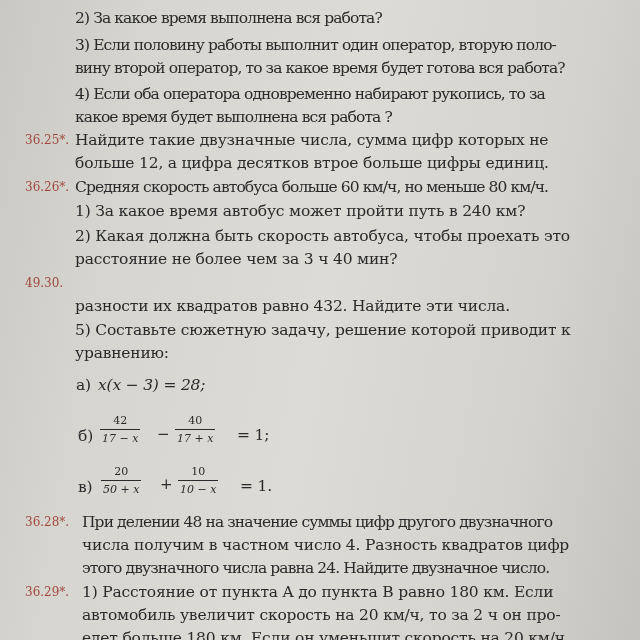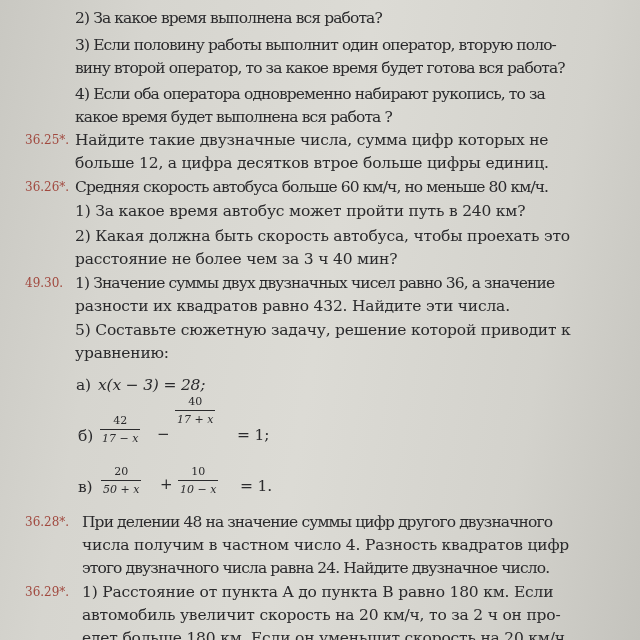--- a/index.html
+++ b/index.html
@@ -54,36 +54,35 @@
   <div class="line" style="left:75px; top:130px;">Найдите такие двузначные числа, сумма цифр которых не</div>
   <div class="line" style="left:75px; top:153px;">больше 12, а цифра десятков втрое больше цифры единиц.</div>
 
   <div class="num" style="top:177px;">36.26*.</div>
   <div class="line tight" style="left:75px; top:177px;">Средняя скорость автобуса больше 60 км/ч, но меньше 80 км/ч.</div>
   <div class="line" style="left:75px; top:201px;">1) За какое время автобус может пройти путь в 240 км?</div>
   <div class="line" style="left:75px; top:226px;">2) Какая должна быть скорость автобуса, чтобы проехать это</div>
   <div class="line" style="left:75px; top:249px;">расстояние не более чем за 3 ч 40 мин?</div>
 
   <div class="num" style="top:273px;">49.30.</div>
-  <div class="line tight" style="left:75px; top:273px;">1) Значение суммы двух двузначных чисел равно 36, а значение</div>
   <div class="line" style="left:75px; top:296px;">разности их квадратов равно 432. Найдите эти числа.</div>
   <div class="line" style="left:75px; top:320px;">5) Составьте сюжетную задачу, решение которой приводит к</div>
   <div class="line" style="left:75px; top:343px;">уравнению:</div>
 
   <div class="line" style="left:76px; top:375px;">а)</div>
   <div class="line it" style="left:98px; top:375px;">x(x − 3) = 28;</div>
 
   <div class="line" style="left:78px; top:426px;">б)</div>
   <div class="frac" style="left:100px; top:413px;">
     <span class="n">42</span>
     <span class="bar"></span>
     <span class="d it">17 − x</span>
   </div>
   <div class="op" style="left:157px; top:425px;">−</div>
-  <div class="frac" style="left:175px; top:394px;align-items:center;">
+  <div class="frac" style="left:175px; top:413px;align-items:center;">
     <span class="n">40</span>
     <span class="bar"></span>
     <span class="d it">17 + x</span>
   </div>
   <div class="line" style="left:237px; top:425px;">= 1;</div>
 
   <div class="line" style="left:78px; top:477px;">в)</div>
   <div class="frac" style="left:101px; top:464px;">
     <span class="n">20</span>
     <span class="bar"></span>

